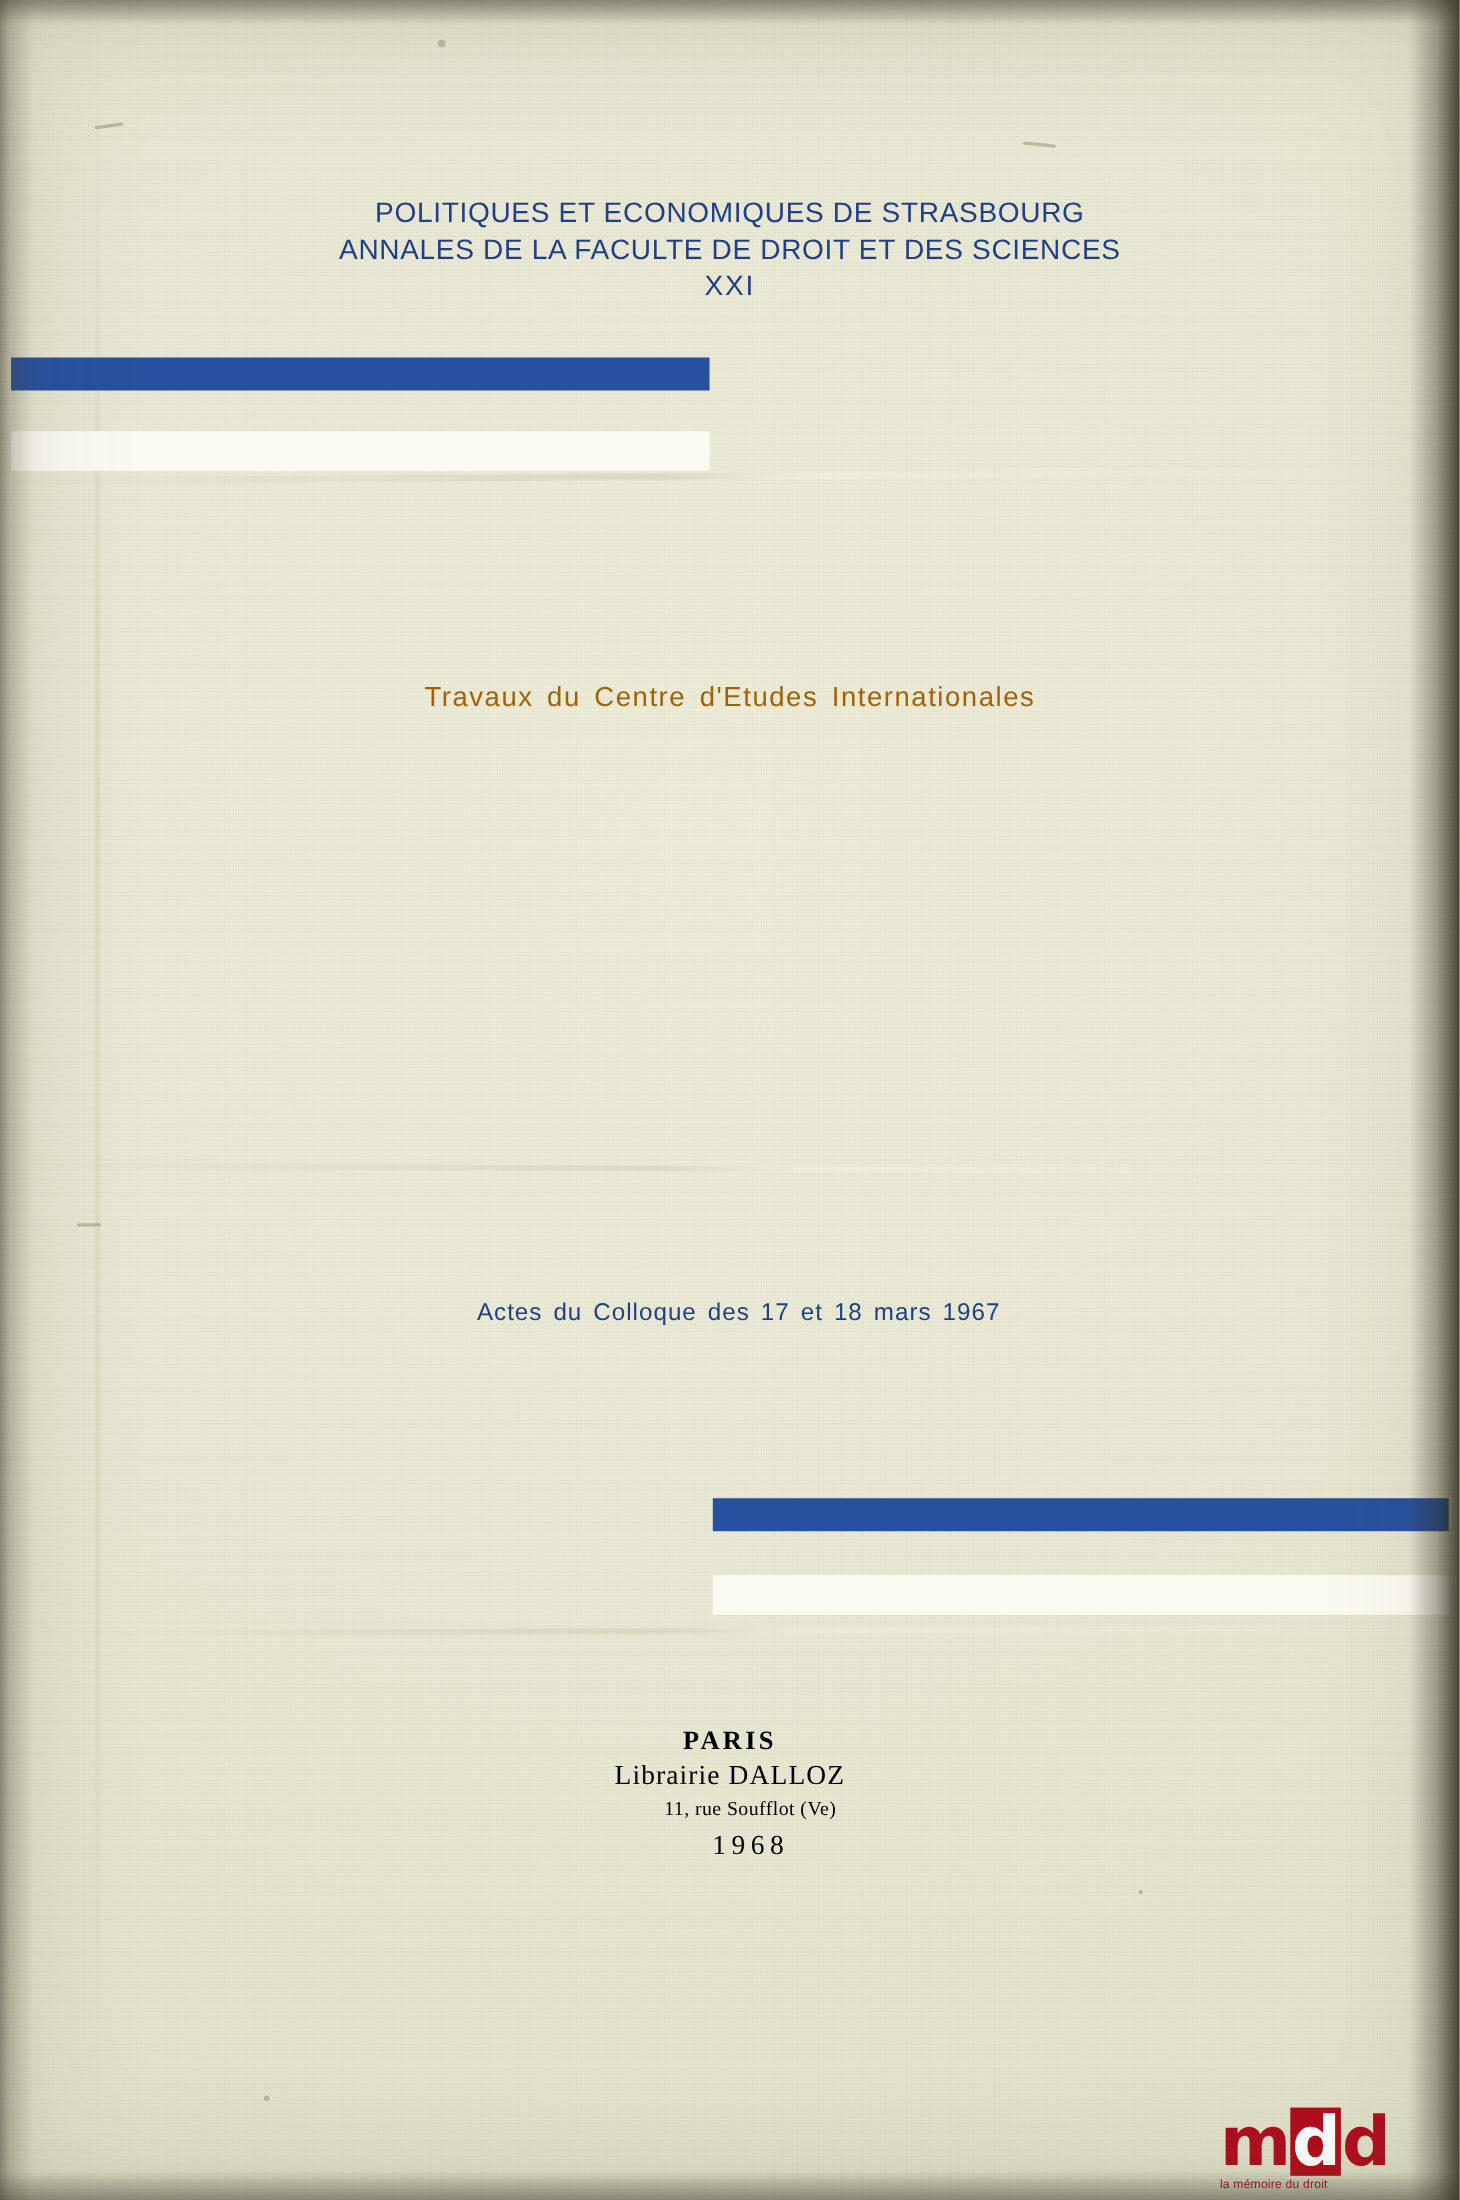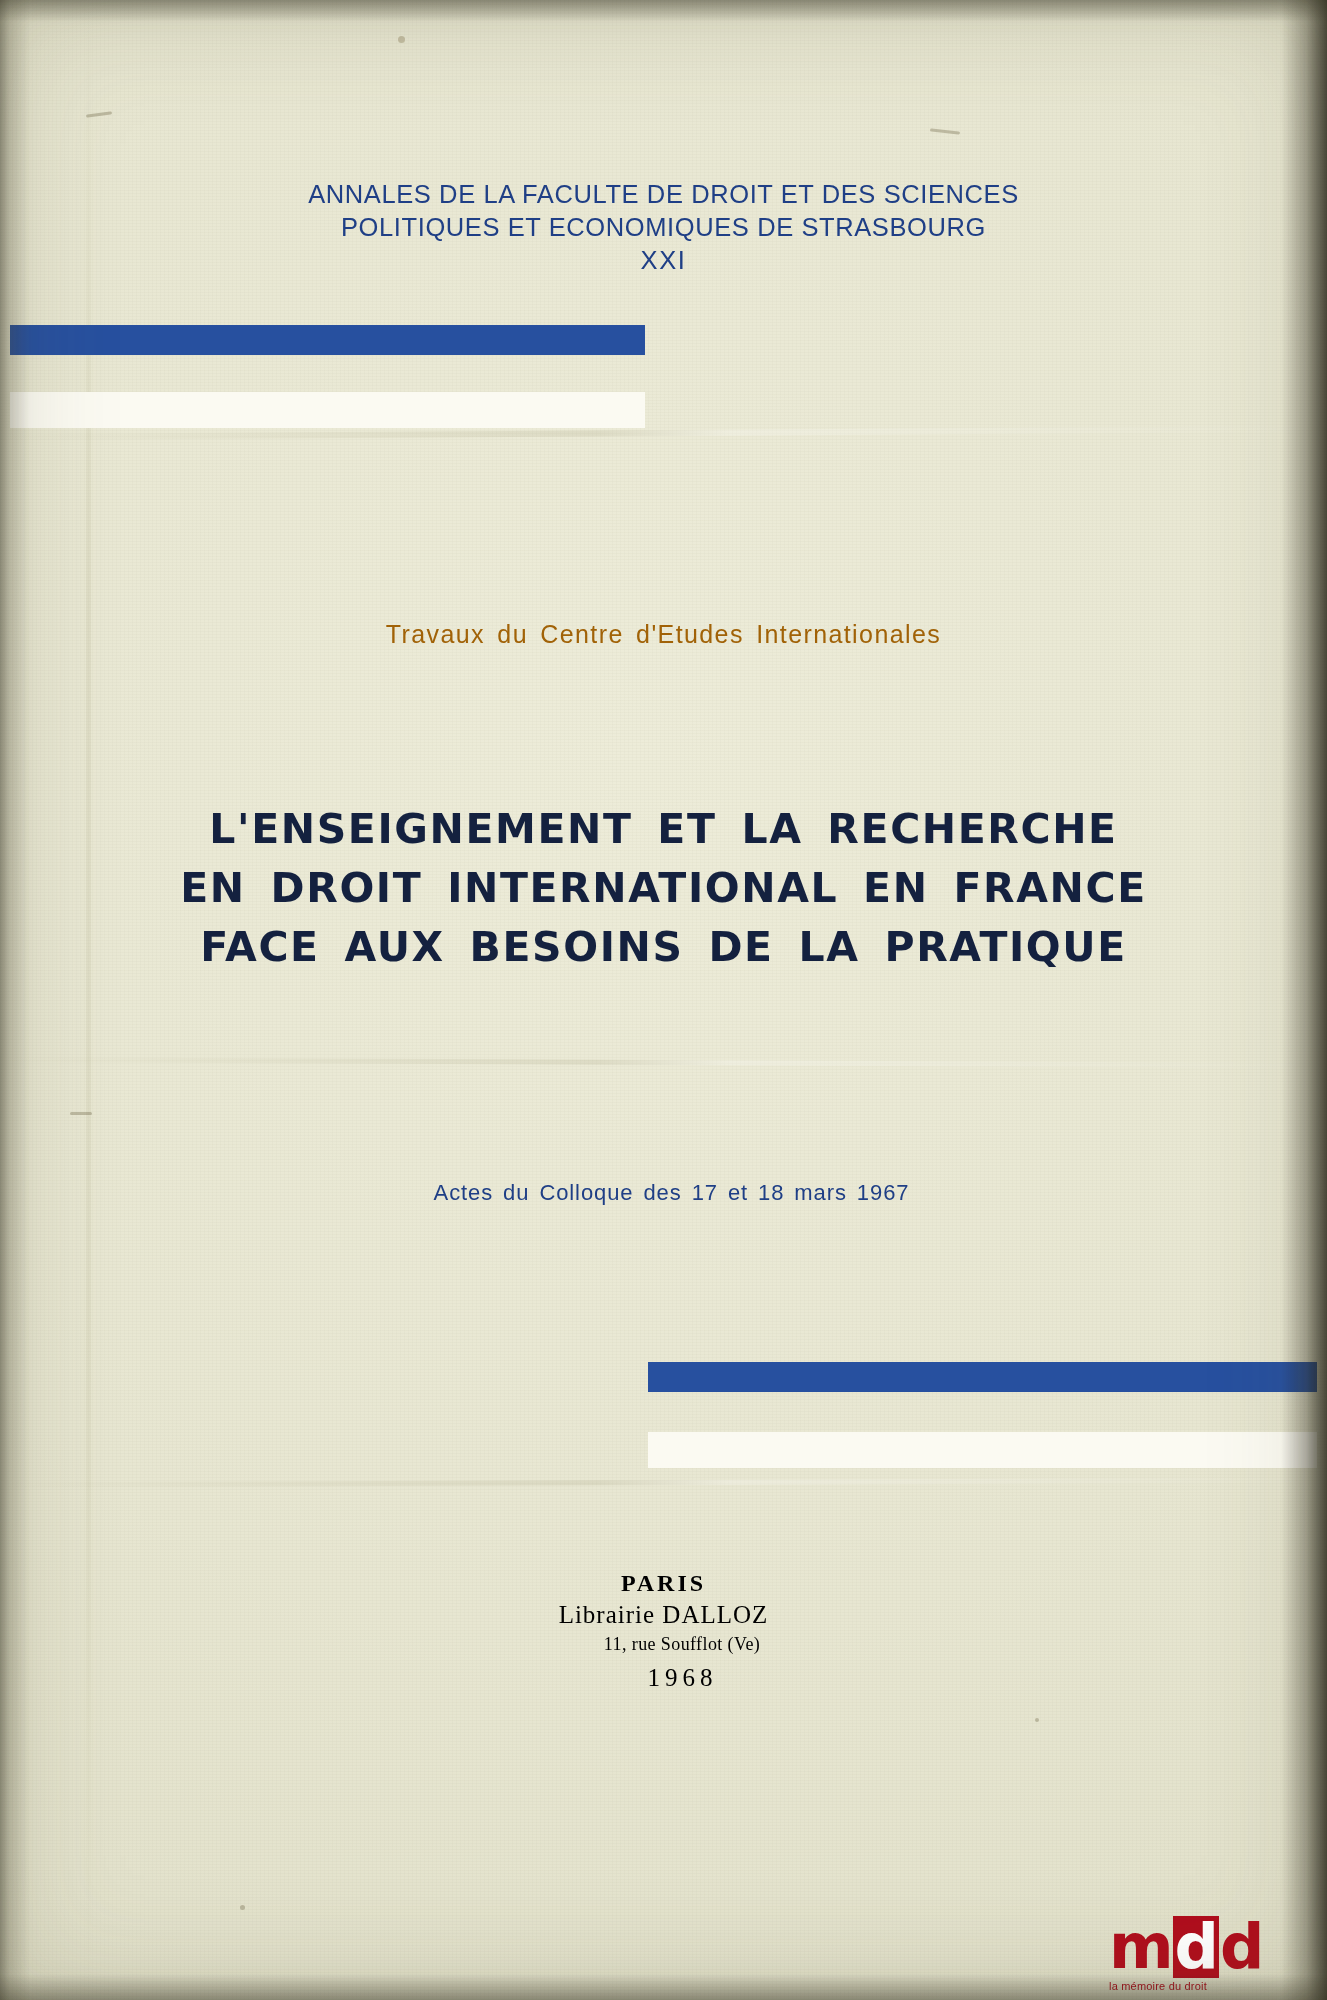--- a/index.html
+++ b/index.html
@@ -222,35 +222,30 @@
   <div class="crease v1"></div>
 
   <div class="speck" style="left:398px; top:36px; width:7px; height:7px; background:rgba(150,140,105,0.45);"></div>
   <div class="speck" style="left:86px; top:113px; width:26px; height:3px; border-radius:2px; transform:rotate(-8deg);"></div>
   <div class="speck" style="left:70px; top:1112px; width:22px; height:3px; border-radius:2px;"></div>
   <div class="speck" style="left:930px; top:130px; width:30px; height:3px; border-radius:2px; transform:rotate(6deg);"></div>
   <div class="speck" style="left:1035px; top:1718px; width:4px; height:4px;"></div>
   <div class="speck" style="left:240px; top:1905px; width:5px; height:5px;"></div>
 
   <div class="series">
+    <div>POLITIQUES ET ECONOMIQUES DE STRASBOURG</div>
     <div>ANNALES DE LA FACULTE DE DROIT ET DES SCIENCES</div>
-    <div>POLITIQUES ET ECONOMIQUES DE STRASBOURG</div>
     <div class="l3">XXI</div>
   </div>
 
   <div class="rule rule-top"></div>
   <div class="rule rule-top-w"></div>
 
   <div class="subtitle">Travaux du Centre d'Etudes Internationales</div>
 
-  <div class="maintitle">
-    <div>L'ENSEIGNEMENT ET LA RECHERCHE</div>
-    <div>EN DROIT INTERNATIONAL EN FRANCE</div>
-    <div>FACE AUX BESOINS DE LA PRATIQUE</div>
-  </div>
 
   <div class="actes">Actes du Colloque des 17 et 18 mars 1967</div>
 
   <div class="rule rule-bot"></div>
   <div class="rule rule-bot-w"></div>
 
   <div class="imprint">
     <div class="city">PARIS</div>
     <div class="publisher">Librairie DALLOZ</div>
     <div class="address">11, rue Soufflot (Ve)</div>

